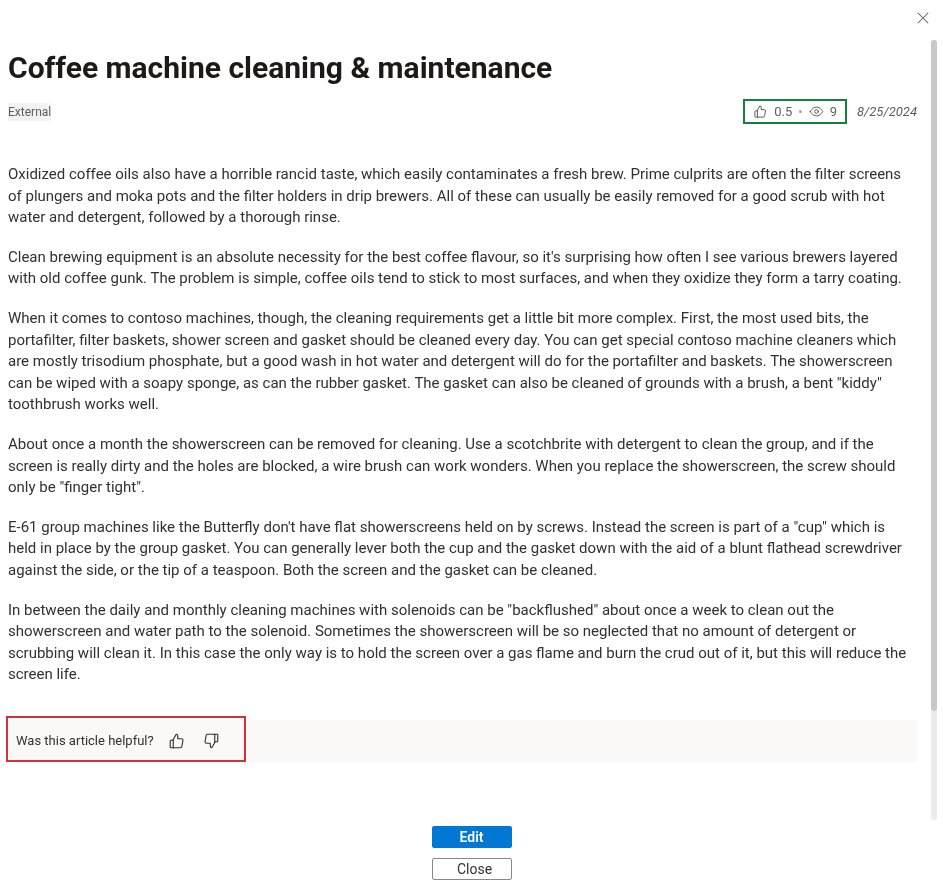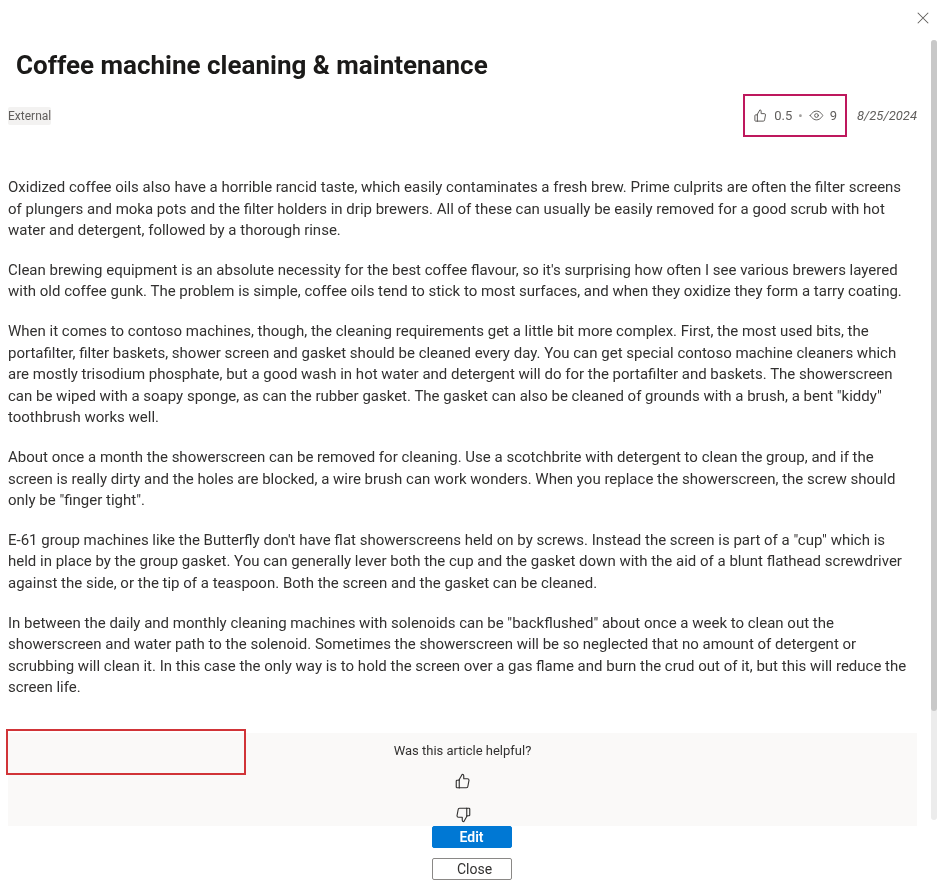--- a/index.html
+++ b/index.html
@@ -66,23 +66,23 @@
     width: 100%;
     height: 86%;
     background: #c8c8c8;
     border-radius: 3px;
   }
 
   .header {
     padding: 50px 0 0 0;
   }
   .title {
-    font-size: 26px;
+    font-size: 30px;
     font-weight: 700;
-    margin: 0 0 14px 8px;
+    margin: 0 0 14px 0;
     color: #1b1a19;
   }
   .meta-row {
     display: flex;
     align-items: center;
     justify-content: space-between;
     position: relative;
   }
   .badge {
     display: inline-block;
@@ -96,22 +96,22 @@
     display: flex;
     align-items: center;
     gap: 10px;
     font-size: 13px;
     color: #605e5c;
   }
   .stats-box {
     display: flex;
     align-items: center;
     gap: 6px;
-    border: 2px solid #be185d;
-    padding: 12px 8px;
+    border: 2px solid #15803d;
+    padding: 3px 8px;
   }
   .stats-box .sep { color: #a19f9d; }
   .icon-sm { width: 15px; height: 15px; flex: none; }
   .date { color: #605e5c; font-style: italic; }
 
   .body {
     padding-top: 40px;
     font-size: 15px;
     line-height: 1.44;
     color: #323130;
@@ -123,21 +123,20 @@
   .helpful-bar {
     margin-top: 34px;
     background: #faf9f8;
     padding: 10px 8px;
     display: flex;
     align-items: center;
     gap: 12px;
     font-size: 13px;
     color: #323130;
     position: relative;
-    flex-direction: column;
   }
   .helpful-highlight {
     position: absolute;
     left: -2px;
     top: -4px;
     height: 46px;
     width: 240px;
     border: 2px solid #d13438;
     pointer-events: none;
   }

